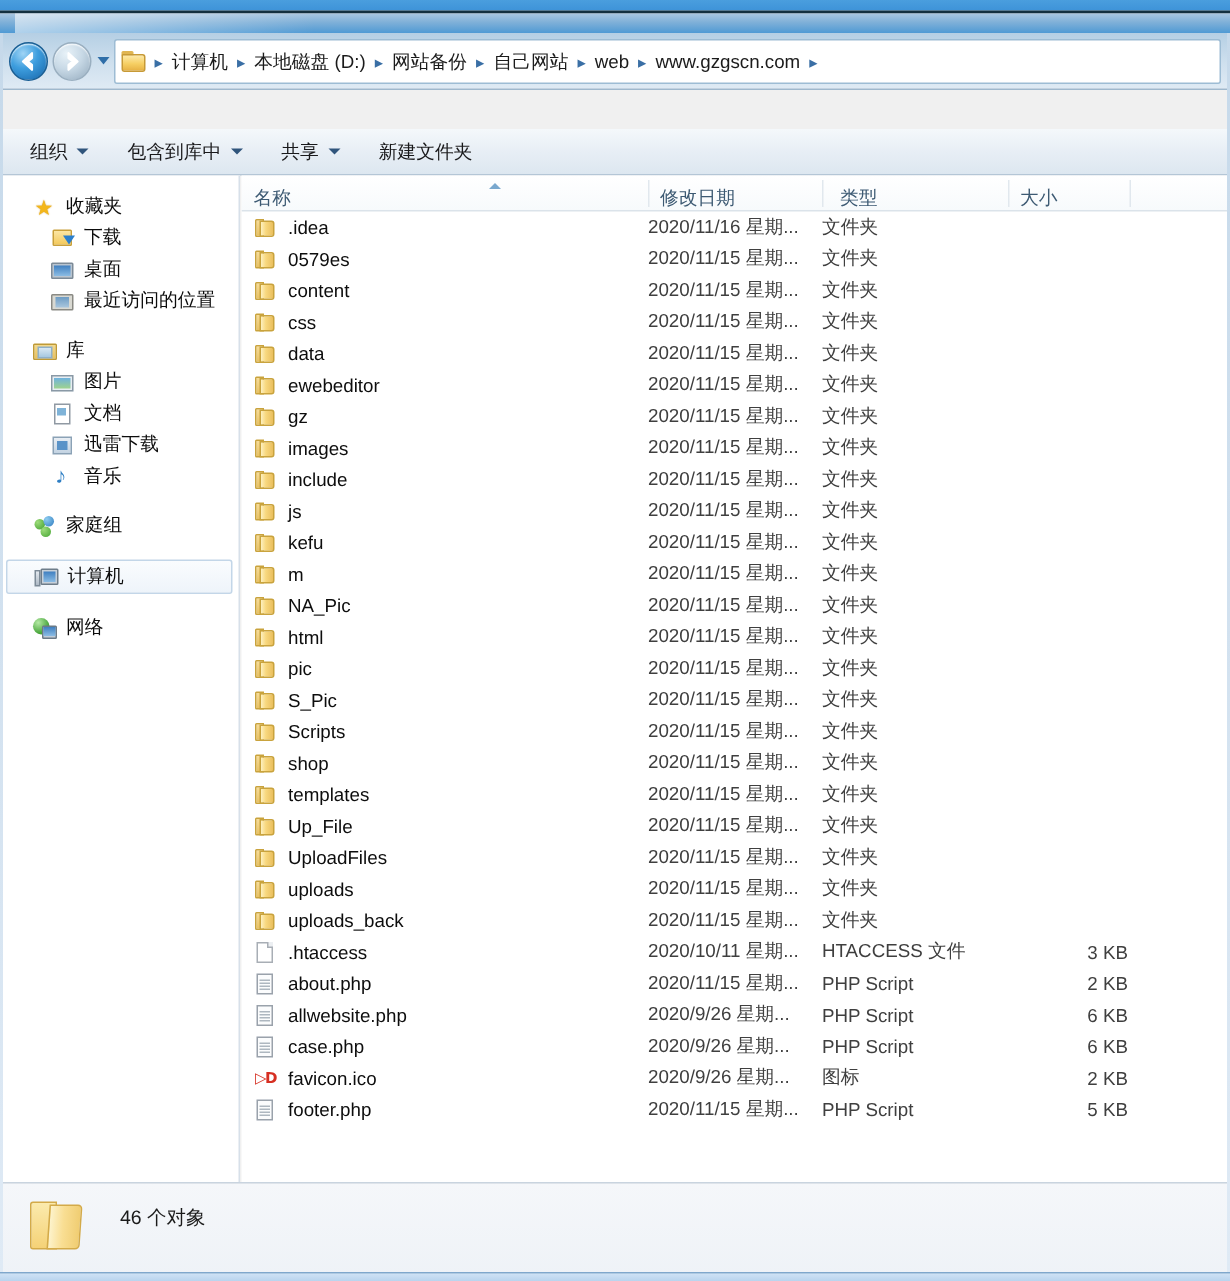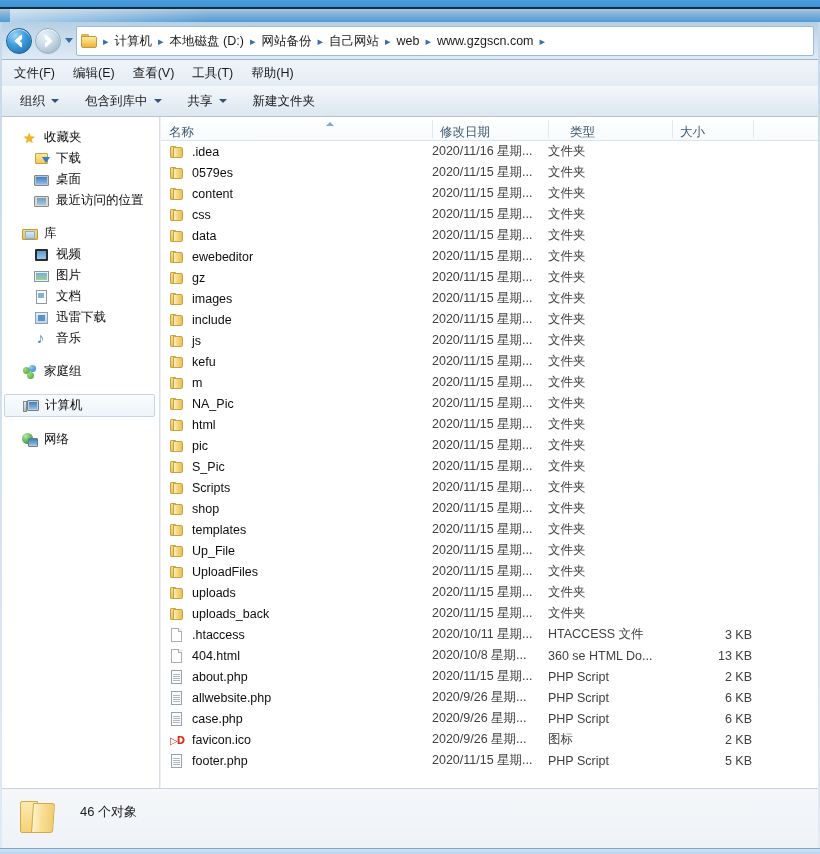--- a/index.html
+++ b/index.html
@@ -434,27 +434,20 @@
       <span class="crumb-sep">▸</span>
       <span class="crumb">自己网站</span>
       <span class="crumb-sep">▸</span>
       <span class="crumb">web</span>
       <span class="crumb-sep">▸</span>
       <span class="crumb">www.gzgscn.com</span>
       <span class="crumb-sep">▸</span>
     </div>
   </div>
 
-  <div class="menubar">
-    <span class="menu-item">文件(F)</span>
-    <span class="menu-item">编辑(E)</span>
-    <span class="menu-item">查看(V)</span>
-    <span class="menu-item">工具(T)</span>
-    <span class="menu-item">帮助(H)</span>
-  </div>
 
   <div class="toolbar">
     <div class="tb-item">
       <span>组织</span>
       <span class="tb-caret"></span>
     </div>
     <div class="tb-item">
       <span>包含到库中</span>
       <span class="tb-caret"></span>
     </div>
@@ -498,27 +491,20 @@
     </div>
 
     <div class="nav-gap"></div>
 
     <div class="nav-row">
       <span class="nav-icon">
           <span class="ic-lib"></span>
           <span class="ic-lib-in"></span>
         </span>
       <span class="nav-label">库</span>
-    </div>
-    <div class="nav-row child">
-      <span class="nav-icon">
-          <span class="ic-video"></span>
-          <span class="ic-video-in"></span>
-        </span>
-      <span class="nav-label">视频</span>
     </div>
     <div class="nav-row child">
       <span class="nav-icon">
           <span class="ic-pic"></span>
           <span class="ic-pic-in"></span>
         </span>
       <span class="nav-label">图片</span>
     </div>
     <div class="nav-row child">
       <span class="nav-icon">
@@ -580,21 +566,21 @@
     <div class="colheader">
       <div class="cell" style="left:0; width:271px;">
         <span>名称</span>
       </div>
       <div class="sort-arrow" style="left:165px; top:5px;"></div>
       <div class="divider" style="left:271px;"></div>
       <div class="cell" style="left:271px; width:116px;">
         <span>修改日期</span>
       </div>
       <div class="divider" style="left:387px;"></div>
-      <div class="cell" style="left:401px; width:124px;">
+      <div class="cell" style="left:391px; width:124px;">
         <span>类型</span>
       </div>
       <div class="divider" style="left:511px;"></div>
       <div class="cell" style="left:511px; width:81px;">
         <span>大小</span>
       </div>
       <div class="divider" style="left:592px;"></div>
     </div>
 
     <div class="rows" id="rows">
@@ -881,32 +867,20 @@
               <span class="fold"></span>
             </span>
             <span class="fname">.htaccess</span>
           </div>
           <div class="c-date">2020/10/11 星期...</div>
           <div class="c-type">HTACCESS 文件</div>
           <div class="c-size">3 KB</div>
         </div>
         <div class="row">
           <div class="c-name">
-            <span class="fico page">
-              <span class="sheet"></span>
-              <span class="fold"></span>
-            </span>
-            <span class="fname">404.html</span>
-          </div>
-          <div class="c-date">2020/10/8 星期...</div>
-          <div class="c-type">360 se HTML Do...</div>
-          <div class="c-size">13 KB</div>
-        </div>
-        <div class="row">
-          <div class="c-name">
             <span class="fico script">
               <span class="sheet"></span>
               <span class="l1"></span>
               <span class="l2"></span>
               <span class="l3"></span>
               <span class="l4"></span>
             </span>
             <span class="fname">about.php</span>
           </div>
           <div class="c-date">2020/11/15 星期...</div>

